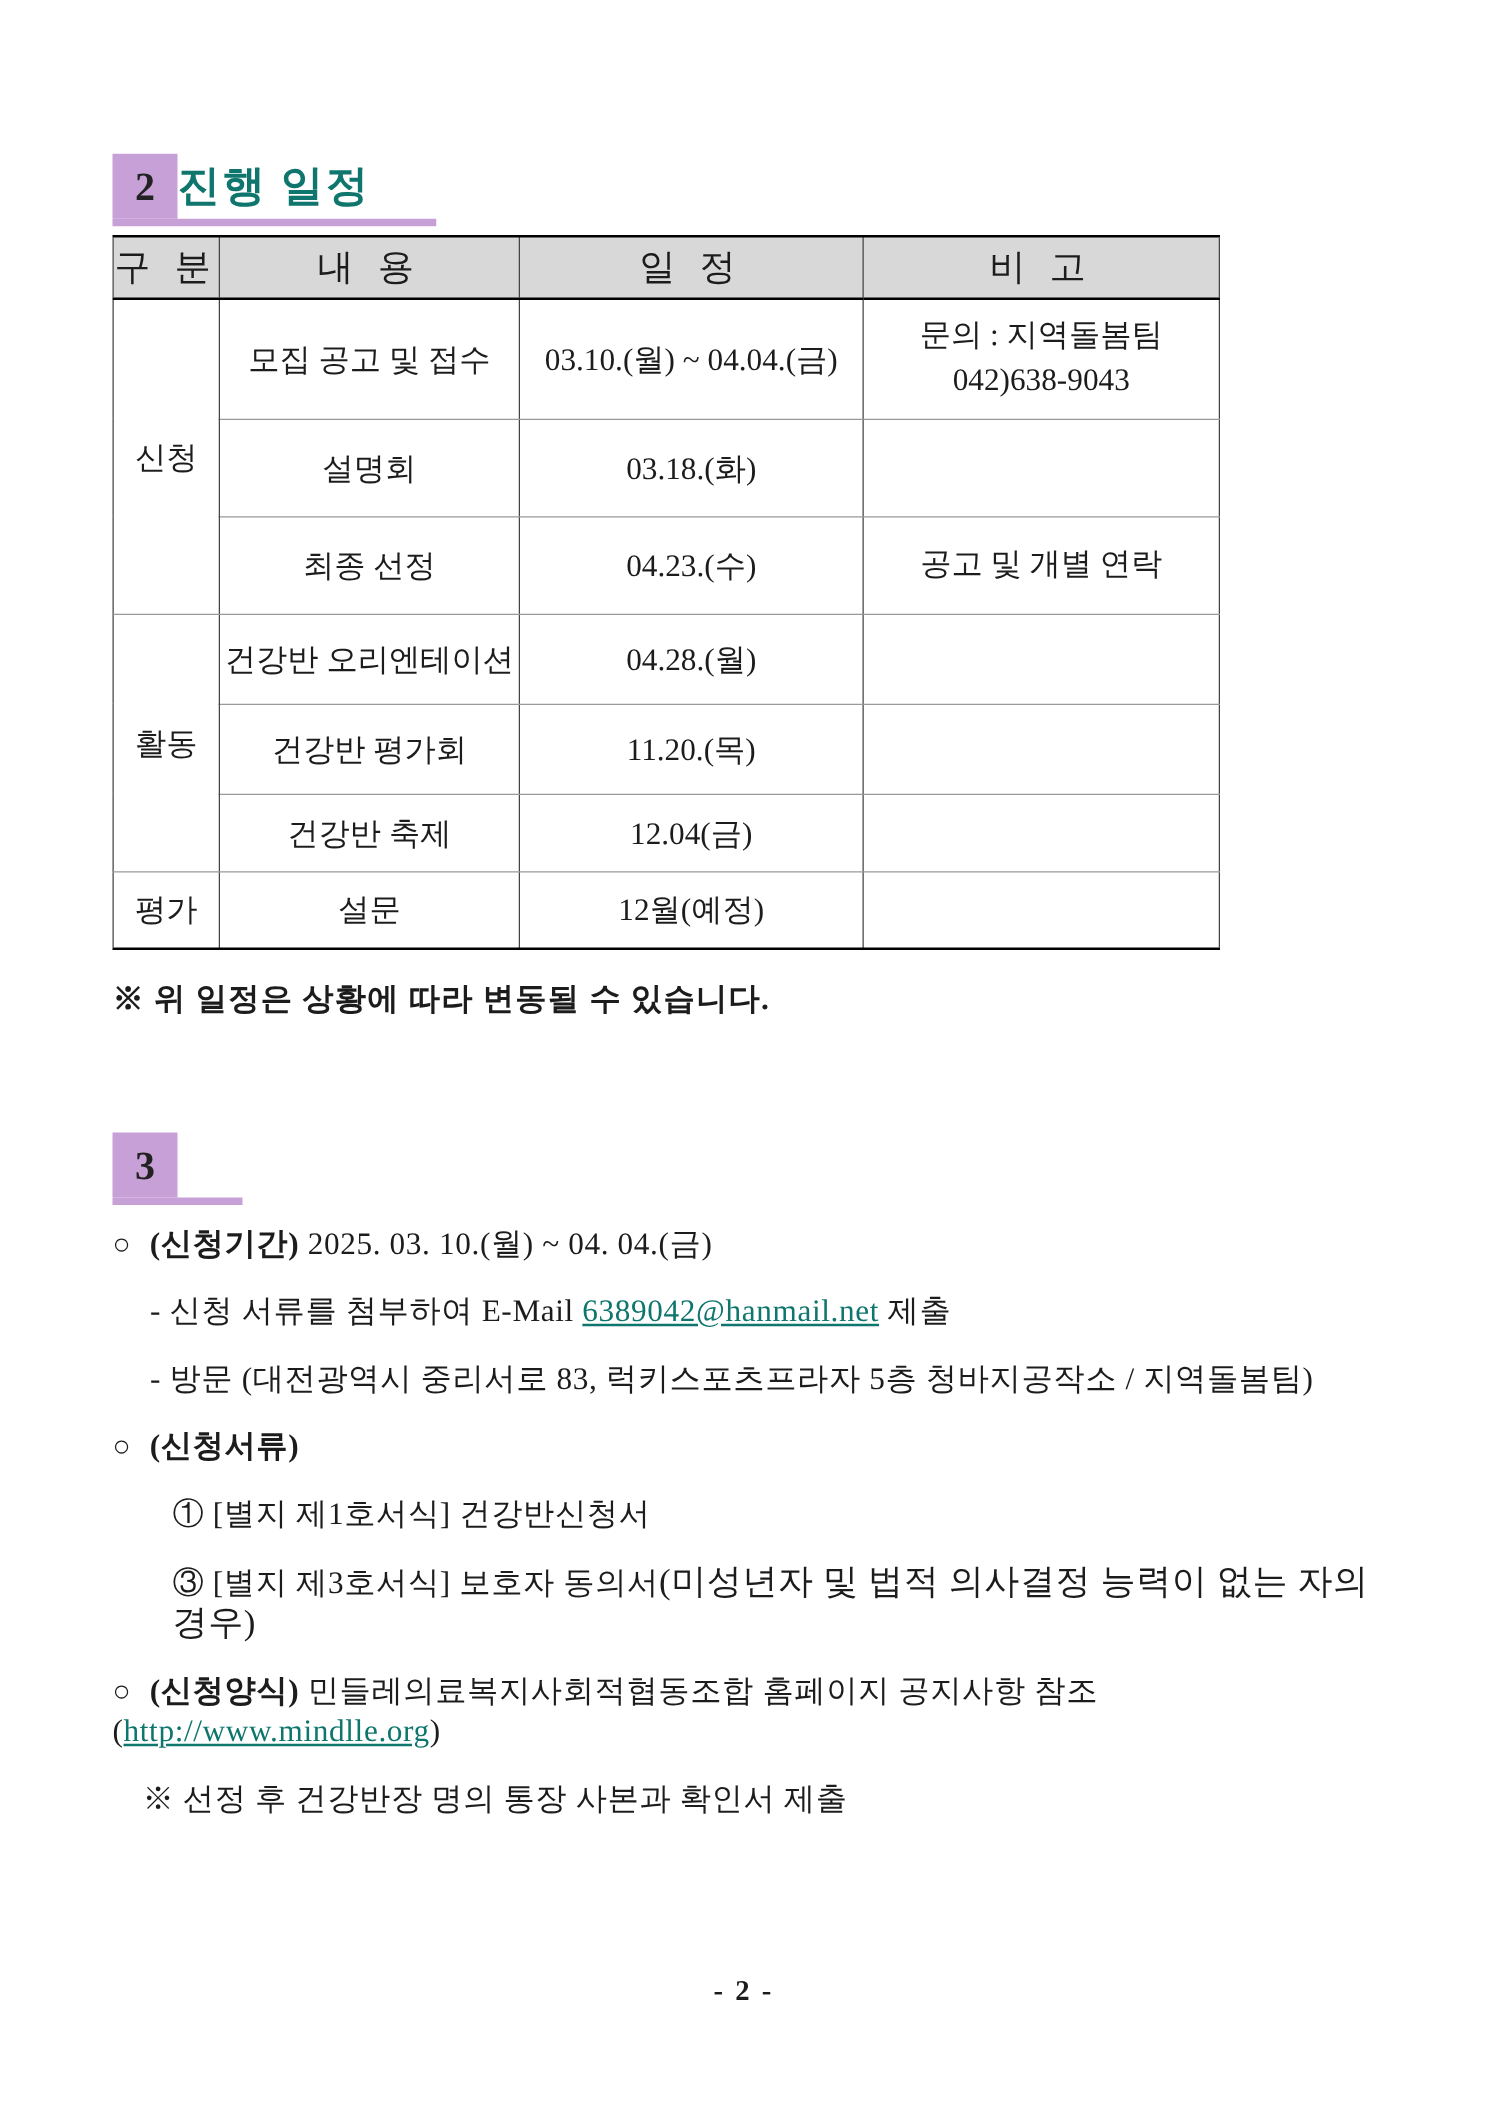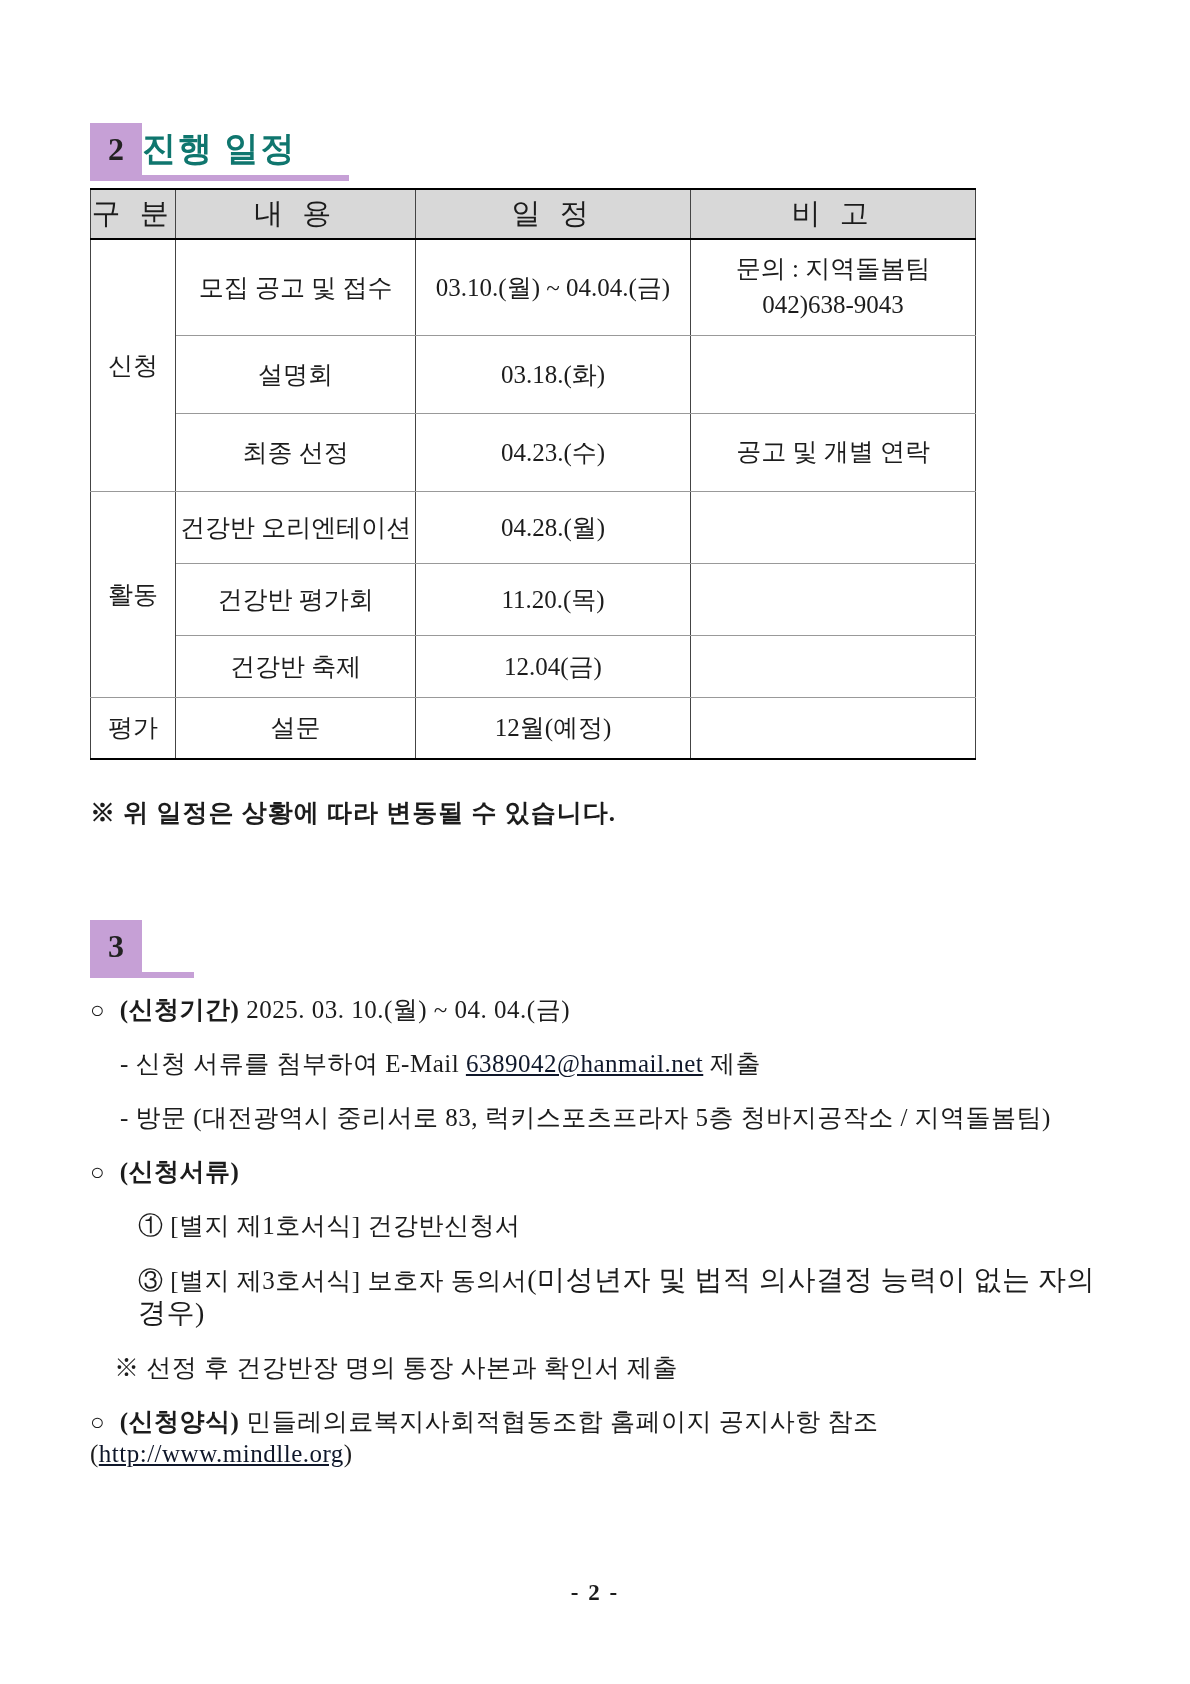--- a/index.html
+++ b/index.html
@@ -44,32 +44,32 @@
   table.schedule td {
     border-left:1px solid #444; border-right:1px solid #444;
     border-top:1px solid #999; border-bottom:1px solid #999;
     text-align:center; font-size:25px; vertical-align:middle;
   }
   table.schedule td:first-child { border-left:1px solid #444; }
   tr.h96 { height:96px; } tr.h78 { height:78px; }
   tr.h72 { height:72px; } tr.h62 { height:62px; }
   td.remark { font-size:23px; white-space:pre-line; line-height:1.45; }
 
-  .table-note { margin-top:36px; font-size:25px; font-weight:bold; letter-spacing:1px; }
+  .table-note { margin-top:22px; font-size:25px; font-weight:bold; letter-spacing:1px; }
 
   .section3 { margin-top:91px; }
   .bullets { margin-top:16px; }
   .line { font-size:25px; line-height:32px; margin-bottom:22px; letter-spacing:0.5px; }
   .line .bullet { font-size:24px; margin-right:8px; }
   .line b { font-weight:bold; }
   .indent1 { padding-left:30px; }
   .indent2 { padding-left:48px; }
   .indent3 { padding-left:24px; }
   .small { font-size:28px; }
-  a.doclink { color:#0f172a; text-decoration:underline; }
+  a.doclink { color:#0f766e; text-decoration:underline; }
 
   .footer {
     position:absolute; left:0; right:0; top:1580px;
     text-align:center; font-size:23px; font-weight:bold; letter-spacing:2px;
   }
 </style>
 </head>
 <body>
 
 <div class="page">
@@ -166,25 +166,25 @@
       <div class="line">
         <span class="bullet">○</span>
         <b>(신청서류)</b>
       </div>
 
       <div class="line indent2">① [별지 제1호서식] 건강반신청서</div>
       <div class="line indent2">
         <span>③ [별지 제3호서식] 보호자 동의서</span><span class="small">(미성년자 및 법적 의사결정 능력이 없는 자의 경우)</span>
       </div>
 
-      <div class="line indent3">※ 선정 후 건강반장 명의 통장 사본과 확인서 제출</div>
-
       <div class="line">
         <span class="bullet">○</span>
         <b>(신청양식)</b>
         <span>민들레의료복지사회적협동조합 홈페이지 공지사항 참조(</span><a class="doclink" href="#">http://www.mindlle.org</a><span>)</span>
       </div>
+
+      <div class="line indent3">※ 선정 후 건강반장 명의 통장 사본과 확인서 제출</div>
     </div>
 
   </div>
 
   <div class="footer">- 2 -</div>
 </div>
 
 </body></html>

